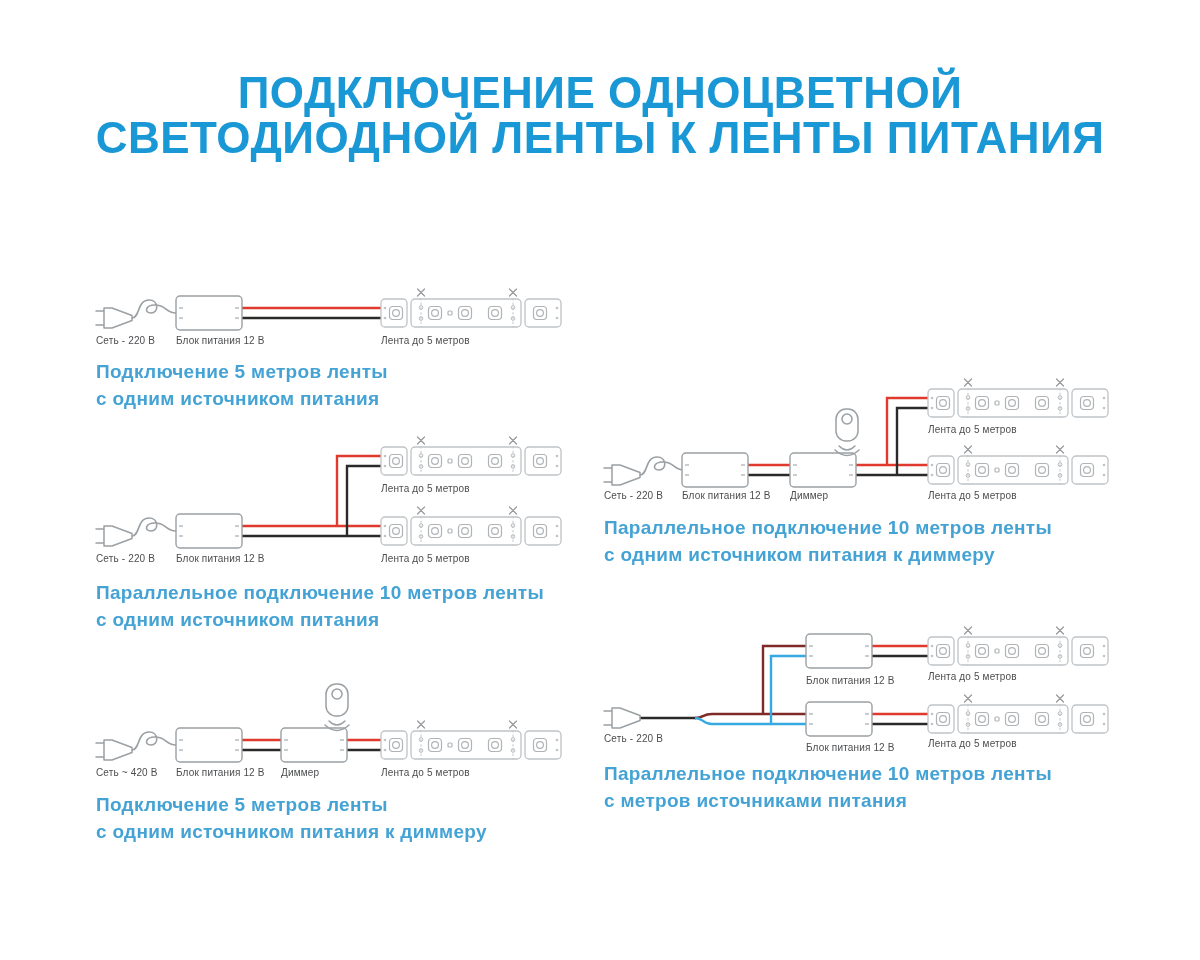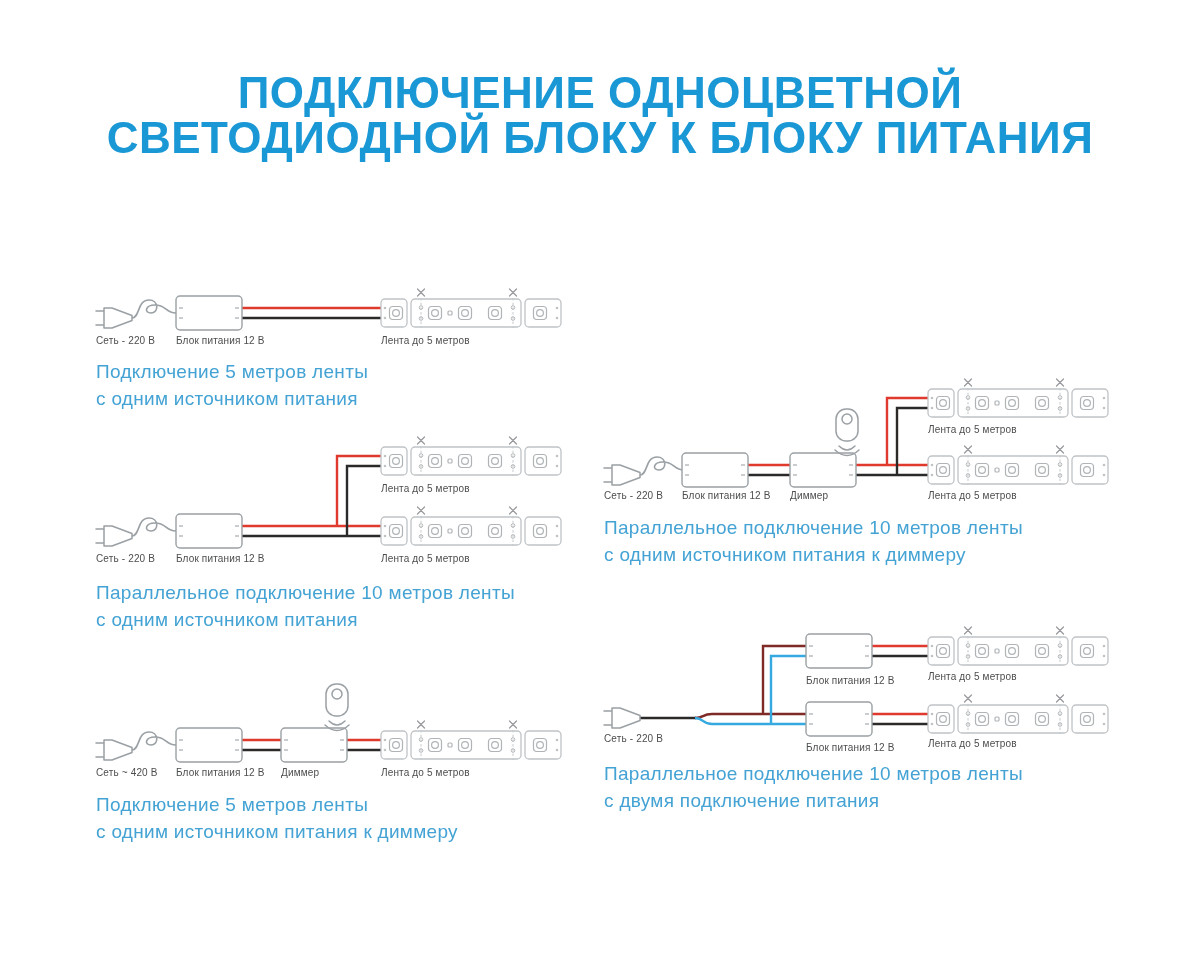--- a/index.html
+++ b/index.html
@@ -11,21 +11,21 @@
     position:absolute;top:70px;left:0;width:1200px;text-align:center;
     color:var(--title);font-weight:700;font-size:44px;line-height:45px;
     letter-spacing:.5px;
   }
   .lbl{
     position:absolute;font-size:10px;line-height:13px;color:var(--label);
     letter-spacing:.15px;white-space:nowrap;
   }
   .cap{
     position:absolute;font-size:19px;line-height:27px;color:var(--caption);
-    font-weight:400;letter-spacing:.3px;white-space:nowrap;
+    font-weight:700;letter-spacing:.3px;white-space:nowrap;
   }
   svg.art{position:absolute;left:0;top:0;}
   
   .w{fill:none;stroke-width:2.4;stroke-linecap:butt;}
   .red{stroke:var(--wire-red);}
   .blk{stroke:var(--wire-black);}
   .dred{stroke:var(--wire-dark-red);}
   .blu{stroke:var(--wire-blue);}
   .box{fill:#fff;stroke:var(--outline);stroke-width:1.4;}
   .ln{fill:none;stroke:var(--outline);stroke-width:1.5;stroke-linecap:round;stroke-linejoin:round;}
@@ -39,21 +39,21 @@
   .cutring{fill:none;stroke:#b3b7ba;stroke-width:1;}
   .xmark{stroke:#96989b;stroke-width:1.2;fill:none;stroke-linecap:round;}
 </style>
 </head>
 <body>
 
 <div class="page">
 
   <h1 class="title" style="margin:0;">
     <span>ПОДКЛЮЧЕНИЕ ОДНОЦВЕТНОЙ</span><br>
-    <span>СВЕТОДИОДНОЙ БЛОКУ К БЛОКУ ПИТАНИЯ</span>
+    <span>СВЕТОДИОДНОЙ ЛЕНТЫ К ЛЕНТЫ ПИТАНИЯ</span>
   </h1>
 
   <svg class="art" width="1200" height="960" viewBox="0 0 1200 960">
     <defs>
       <g id="g-plug">
         <path class="ln" d="M0,5 H8 M0,19 H8"></path>
         <path class="lnf" d="M8,2 L16,2 L36,9.5 L36,14.5 L16,22 L8,22 Z"></path>
       </g>
       <g id="g-squiggle">
         <path class="cable" d="M0,0 C8,0 5,-18 17,-18 C27,-18 27,-5 19,-5 C12,-5 13,-13 23,-13 C35,-13 33,-5 44,-5"></path>
@@ -245,16 +245,16 @@
     <span>с одним источником питания к диммеру</span>
   </div>
 
   <span class="lbl" style="left:928px;top:670px;">Лента до 5 метров</span>
   <span class="lbl" style="left:806px;top:674px;">Блок питания 12 В</span>
   <span class="lbl" style="left:604px;top:732px;">Сеть - 220 В</span>
   <span class="lbl" style="left:928px;top:737px;">Лента до 5 метров</span>
   <span class="lbl" style="left:806px;top:741px;">Блок питания 12 В</span>
   <div class="cap" style="left:604px;top:760px;">
     <span>Параллельное подключение 10 метров ленты</span><br>
-    <span>с двумя подключение питания</span>
+    <span>с метров источниками питания</span>
   </div>
 
 </div>
 
 </body></html>

